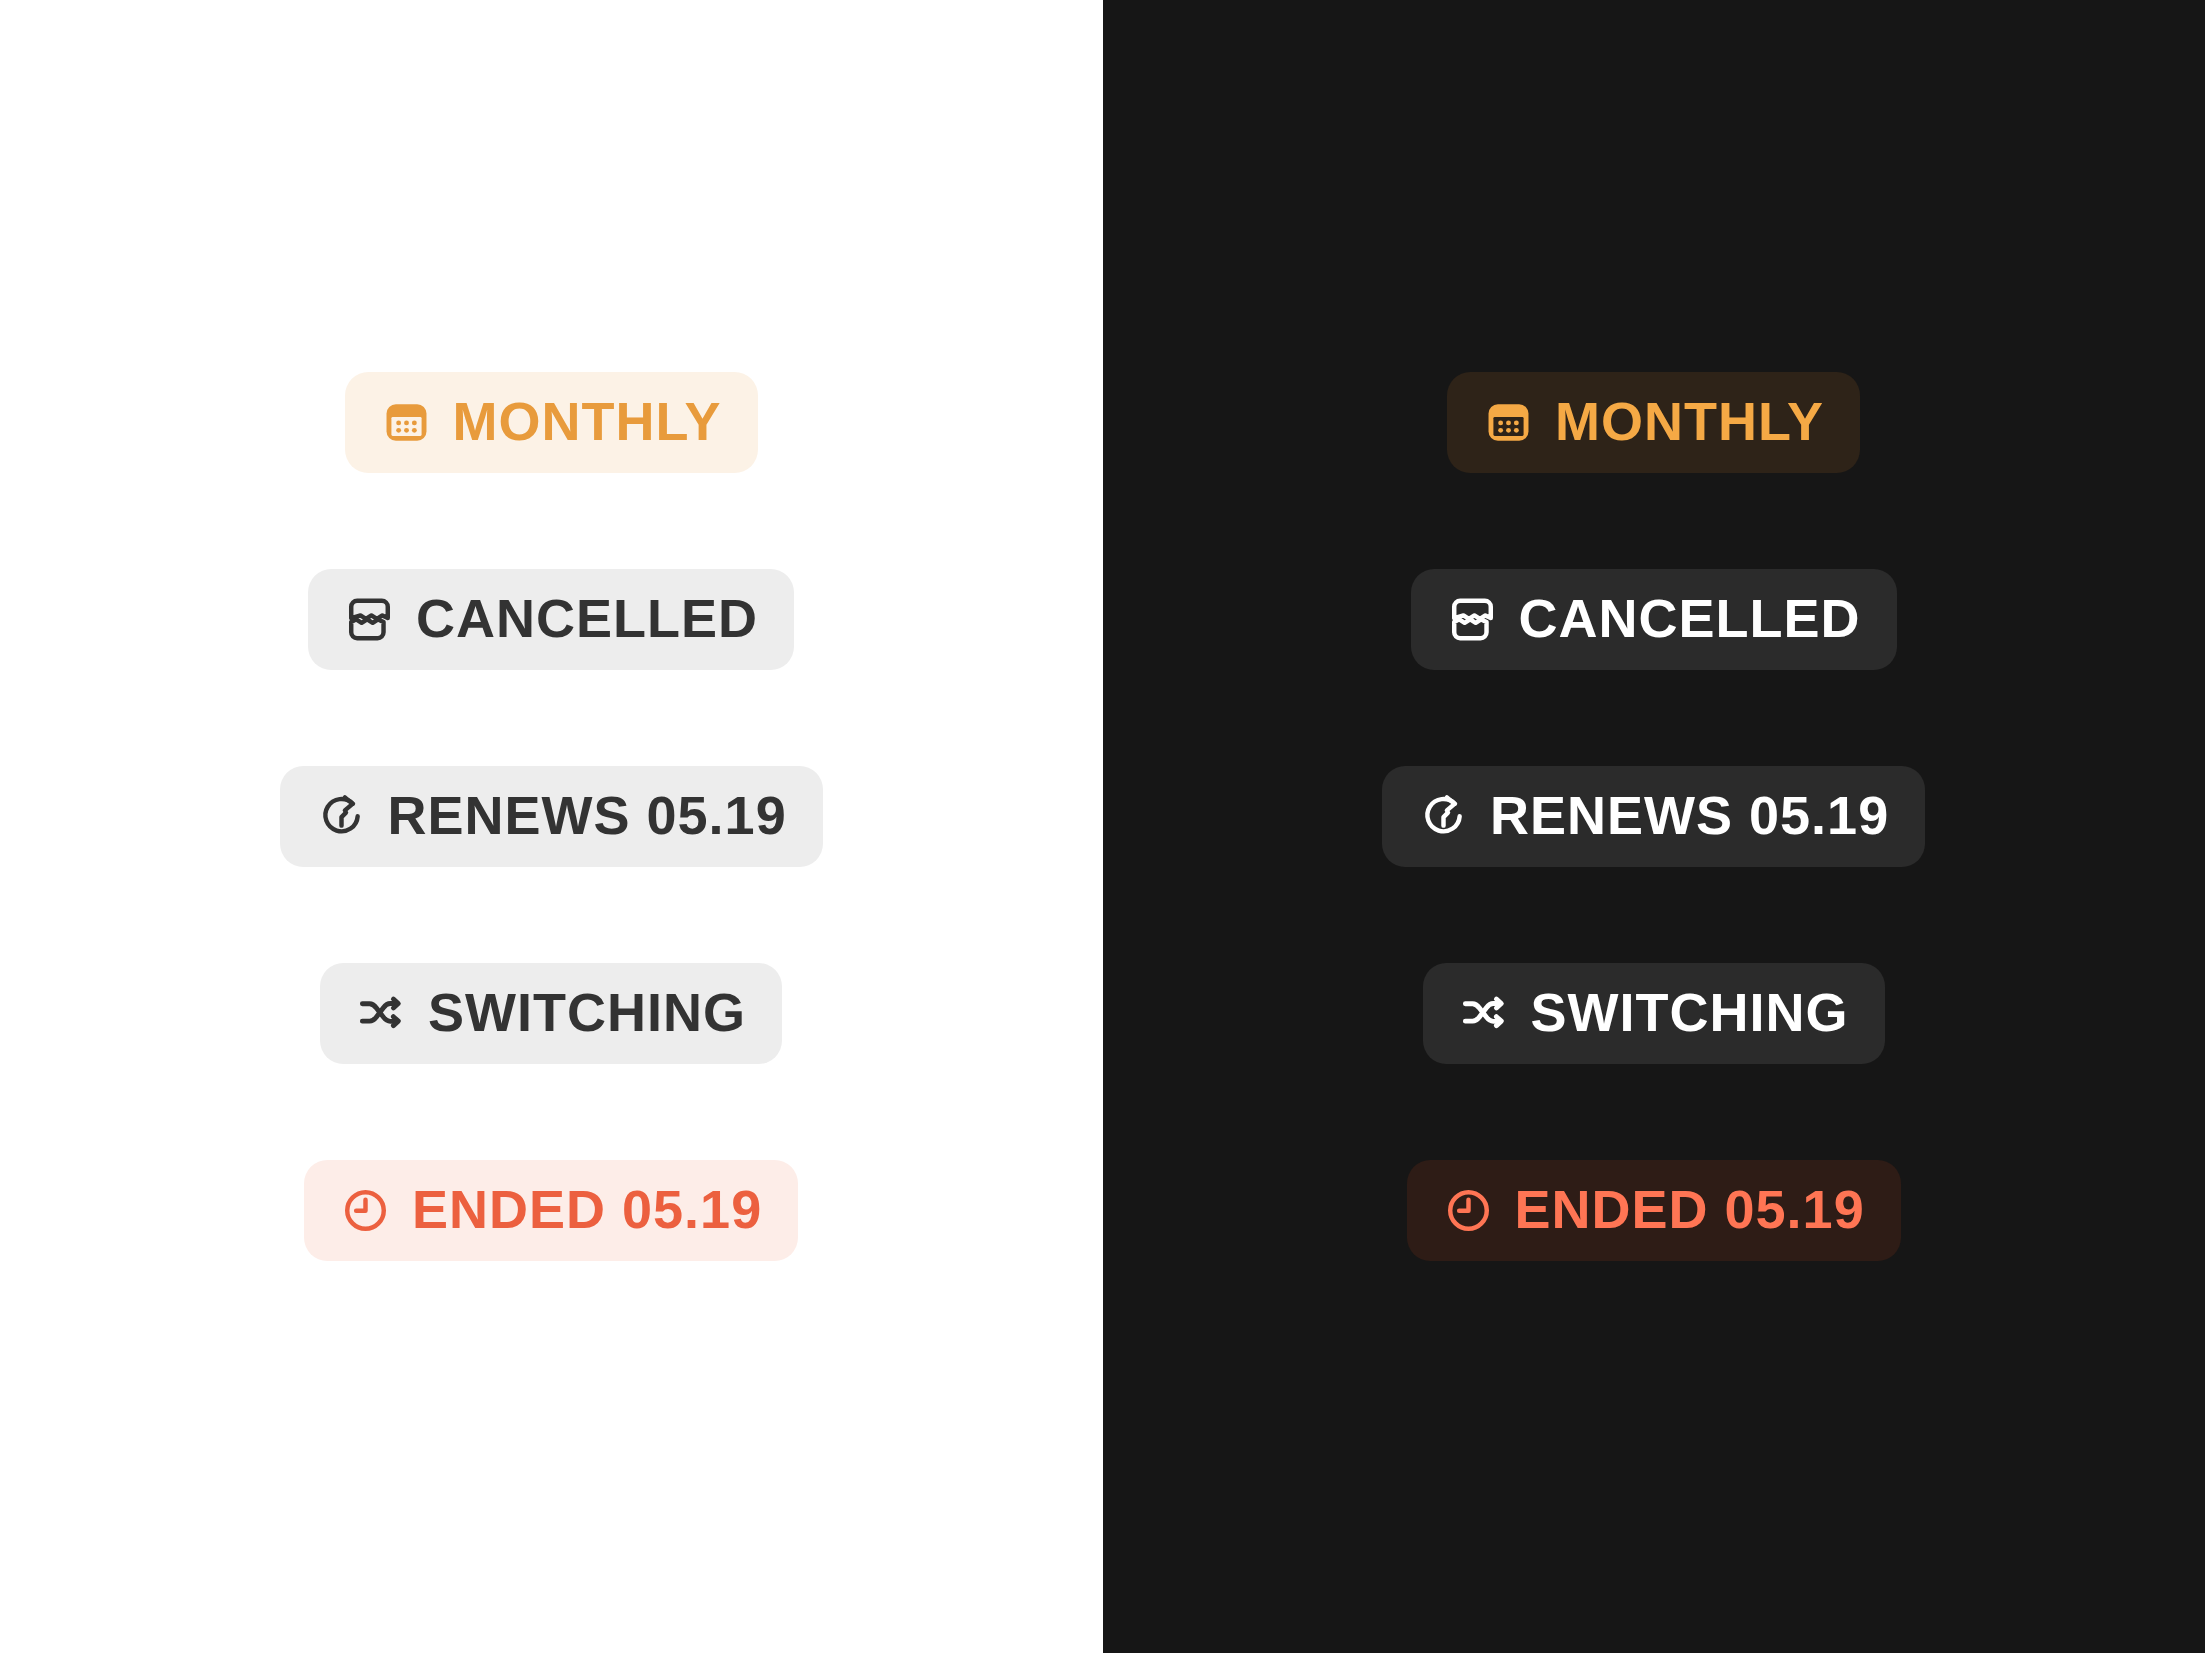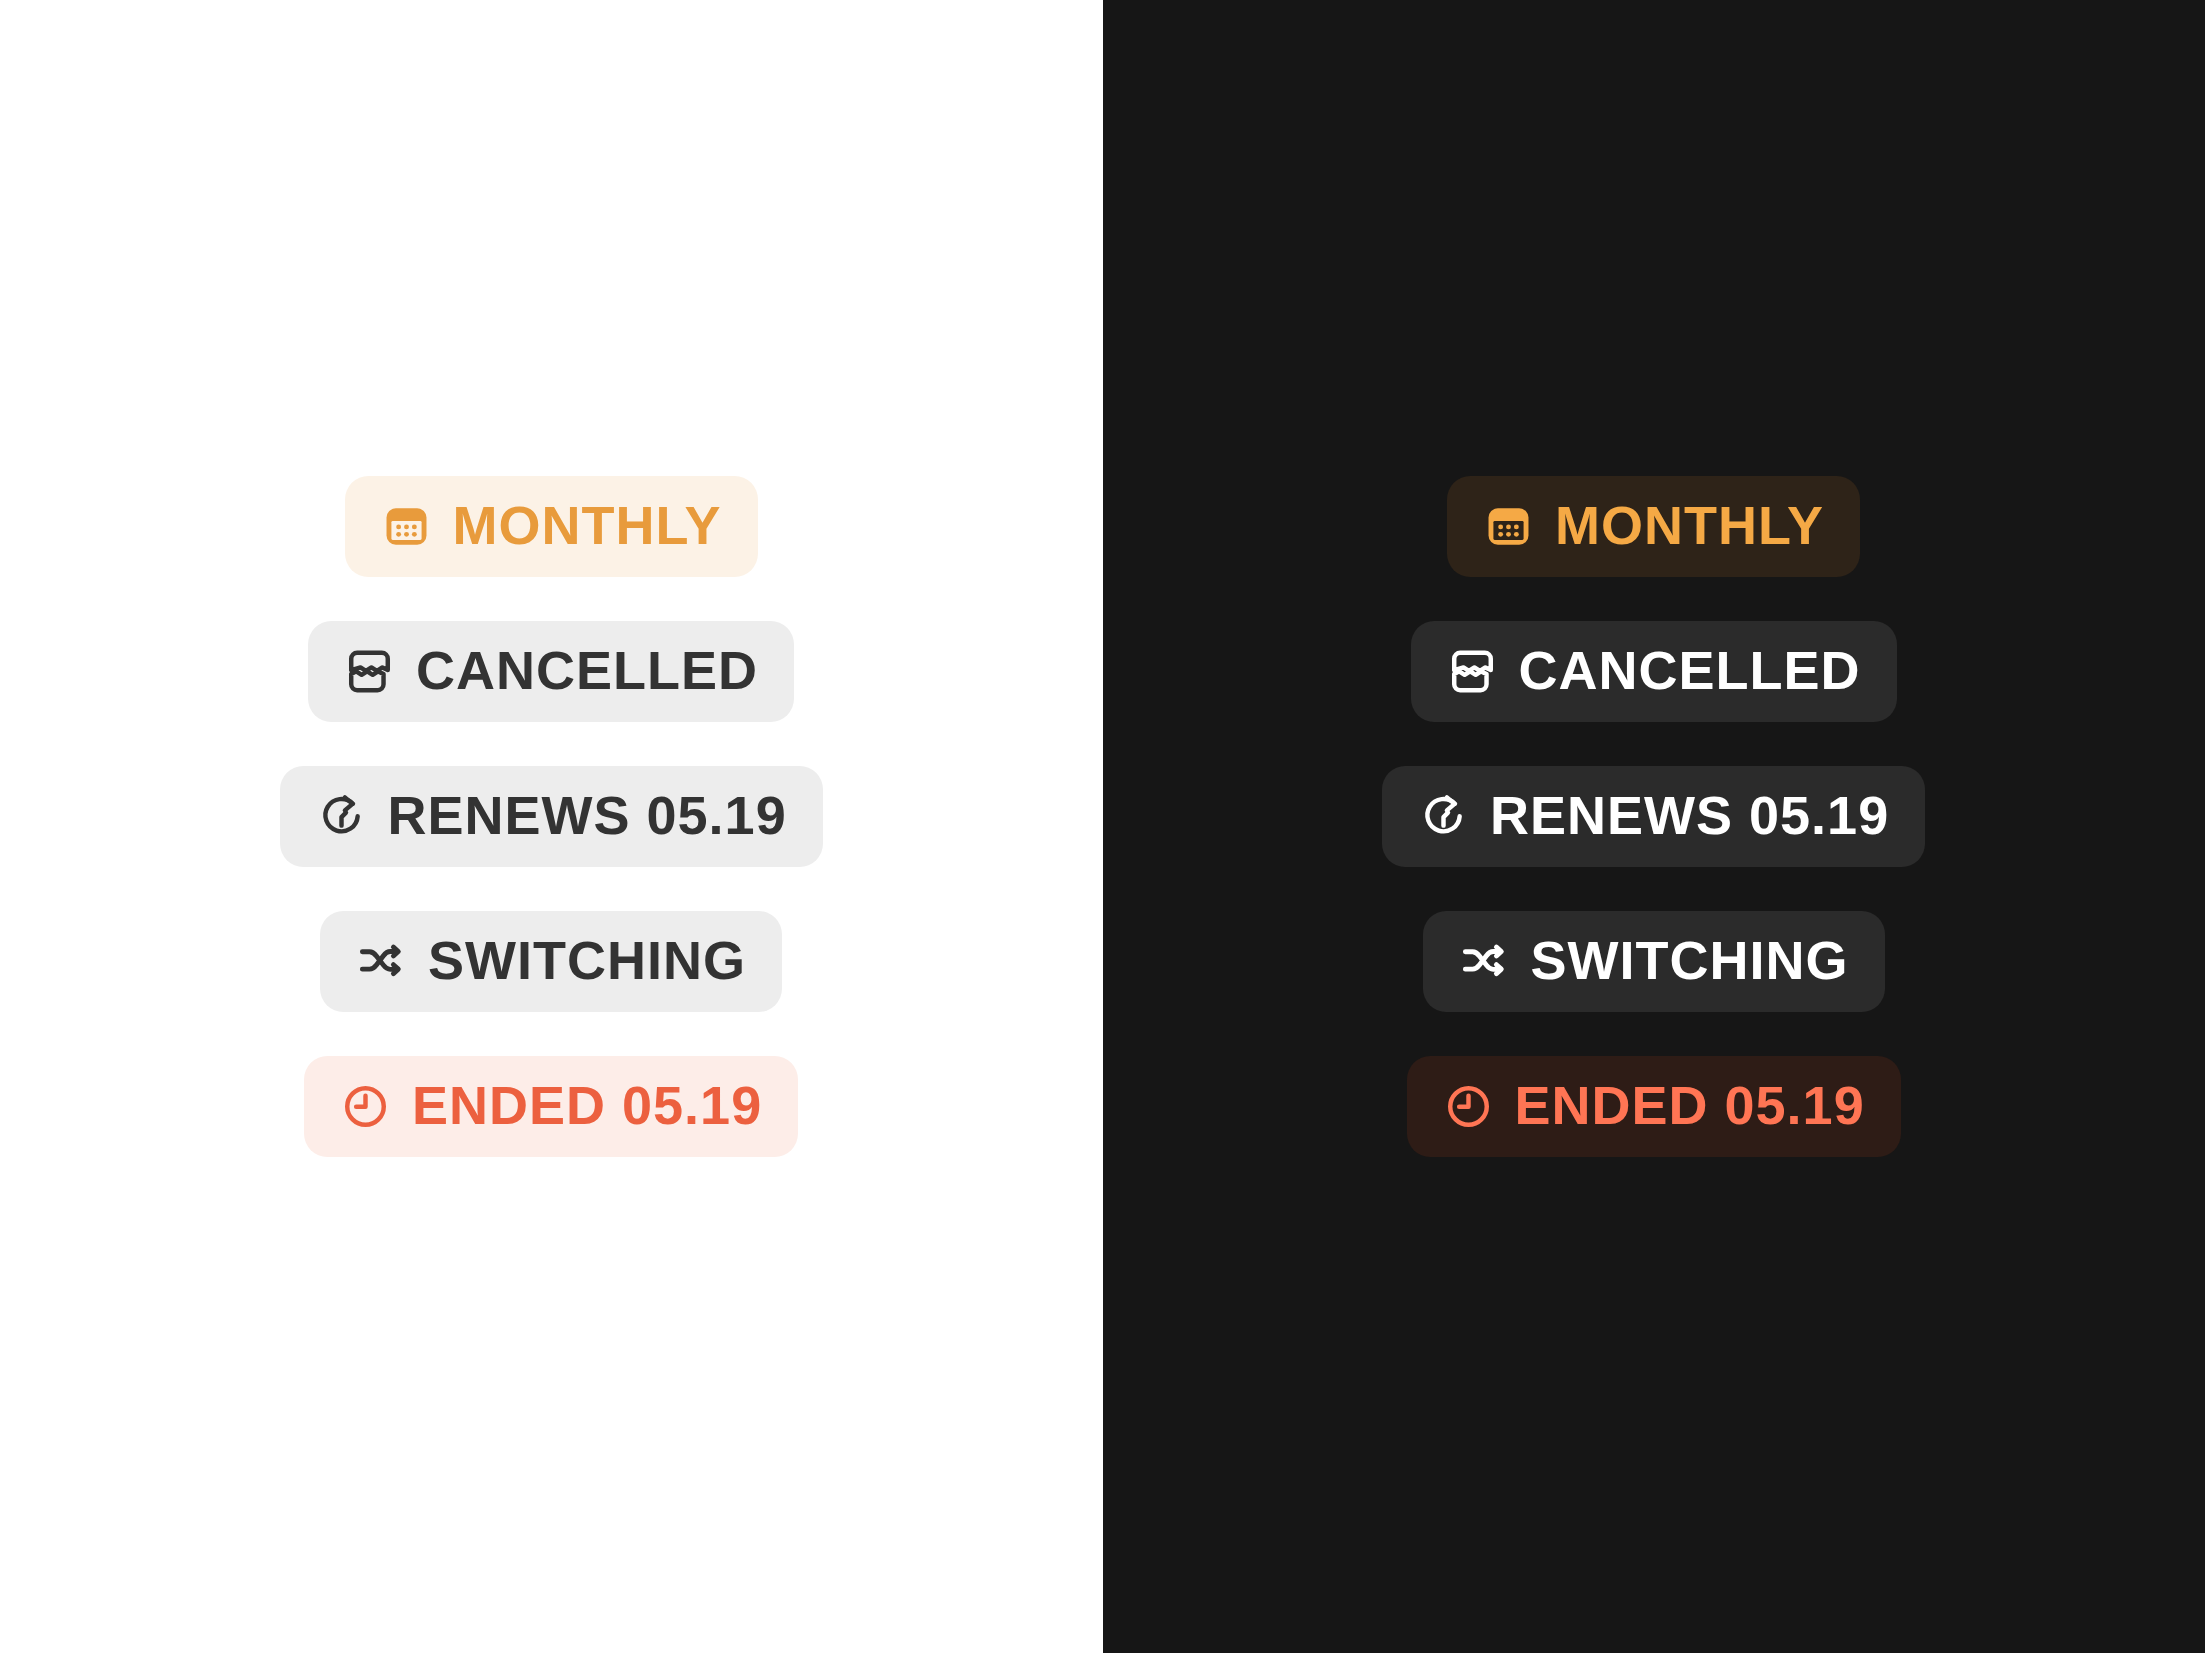--- a/index.html
+++ b/index.html
@@ -25,21 +25,21 @@
     position:relative;
   }
 
   .panel-light { background:#ffffff; }
   .panel-dark  { background:#161616; }
 
   .badge-stack {
     display:flex;
     flex-direction:column;
     align-items:center;
-    gap:44px;
+    gap:96px;
     margin-top:-20.7px;
     text-align:center;
   }
 
   .badge {
     height:101px;
     display:flex;
     align-items:center;
     gap:20.7px;
     padding:0 36px;

